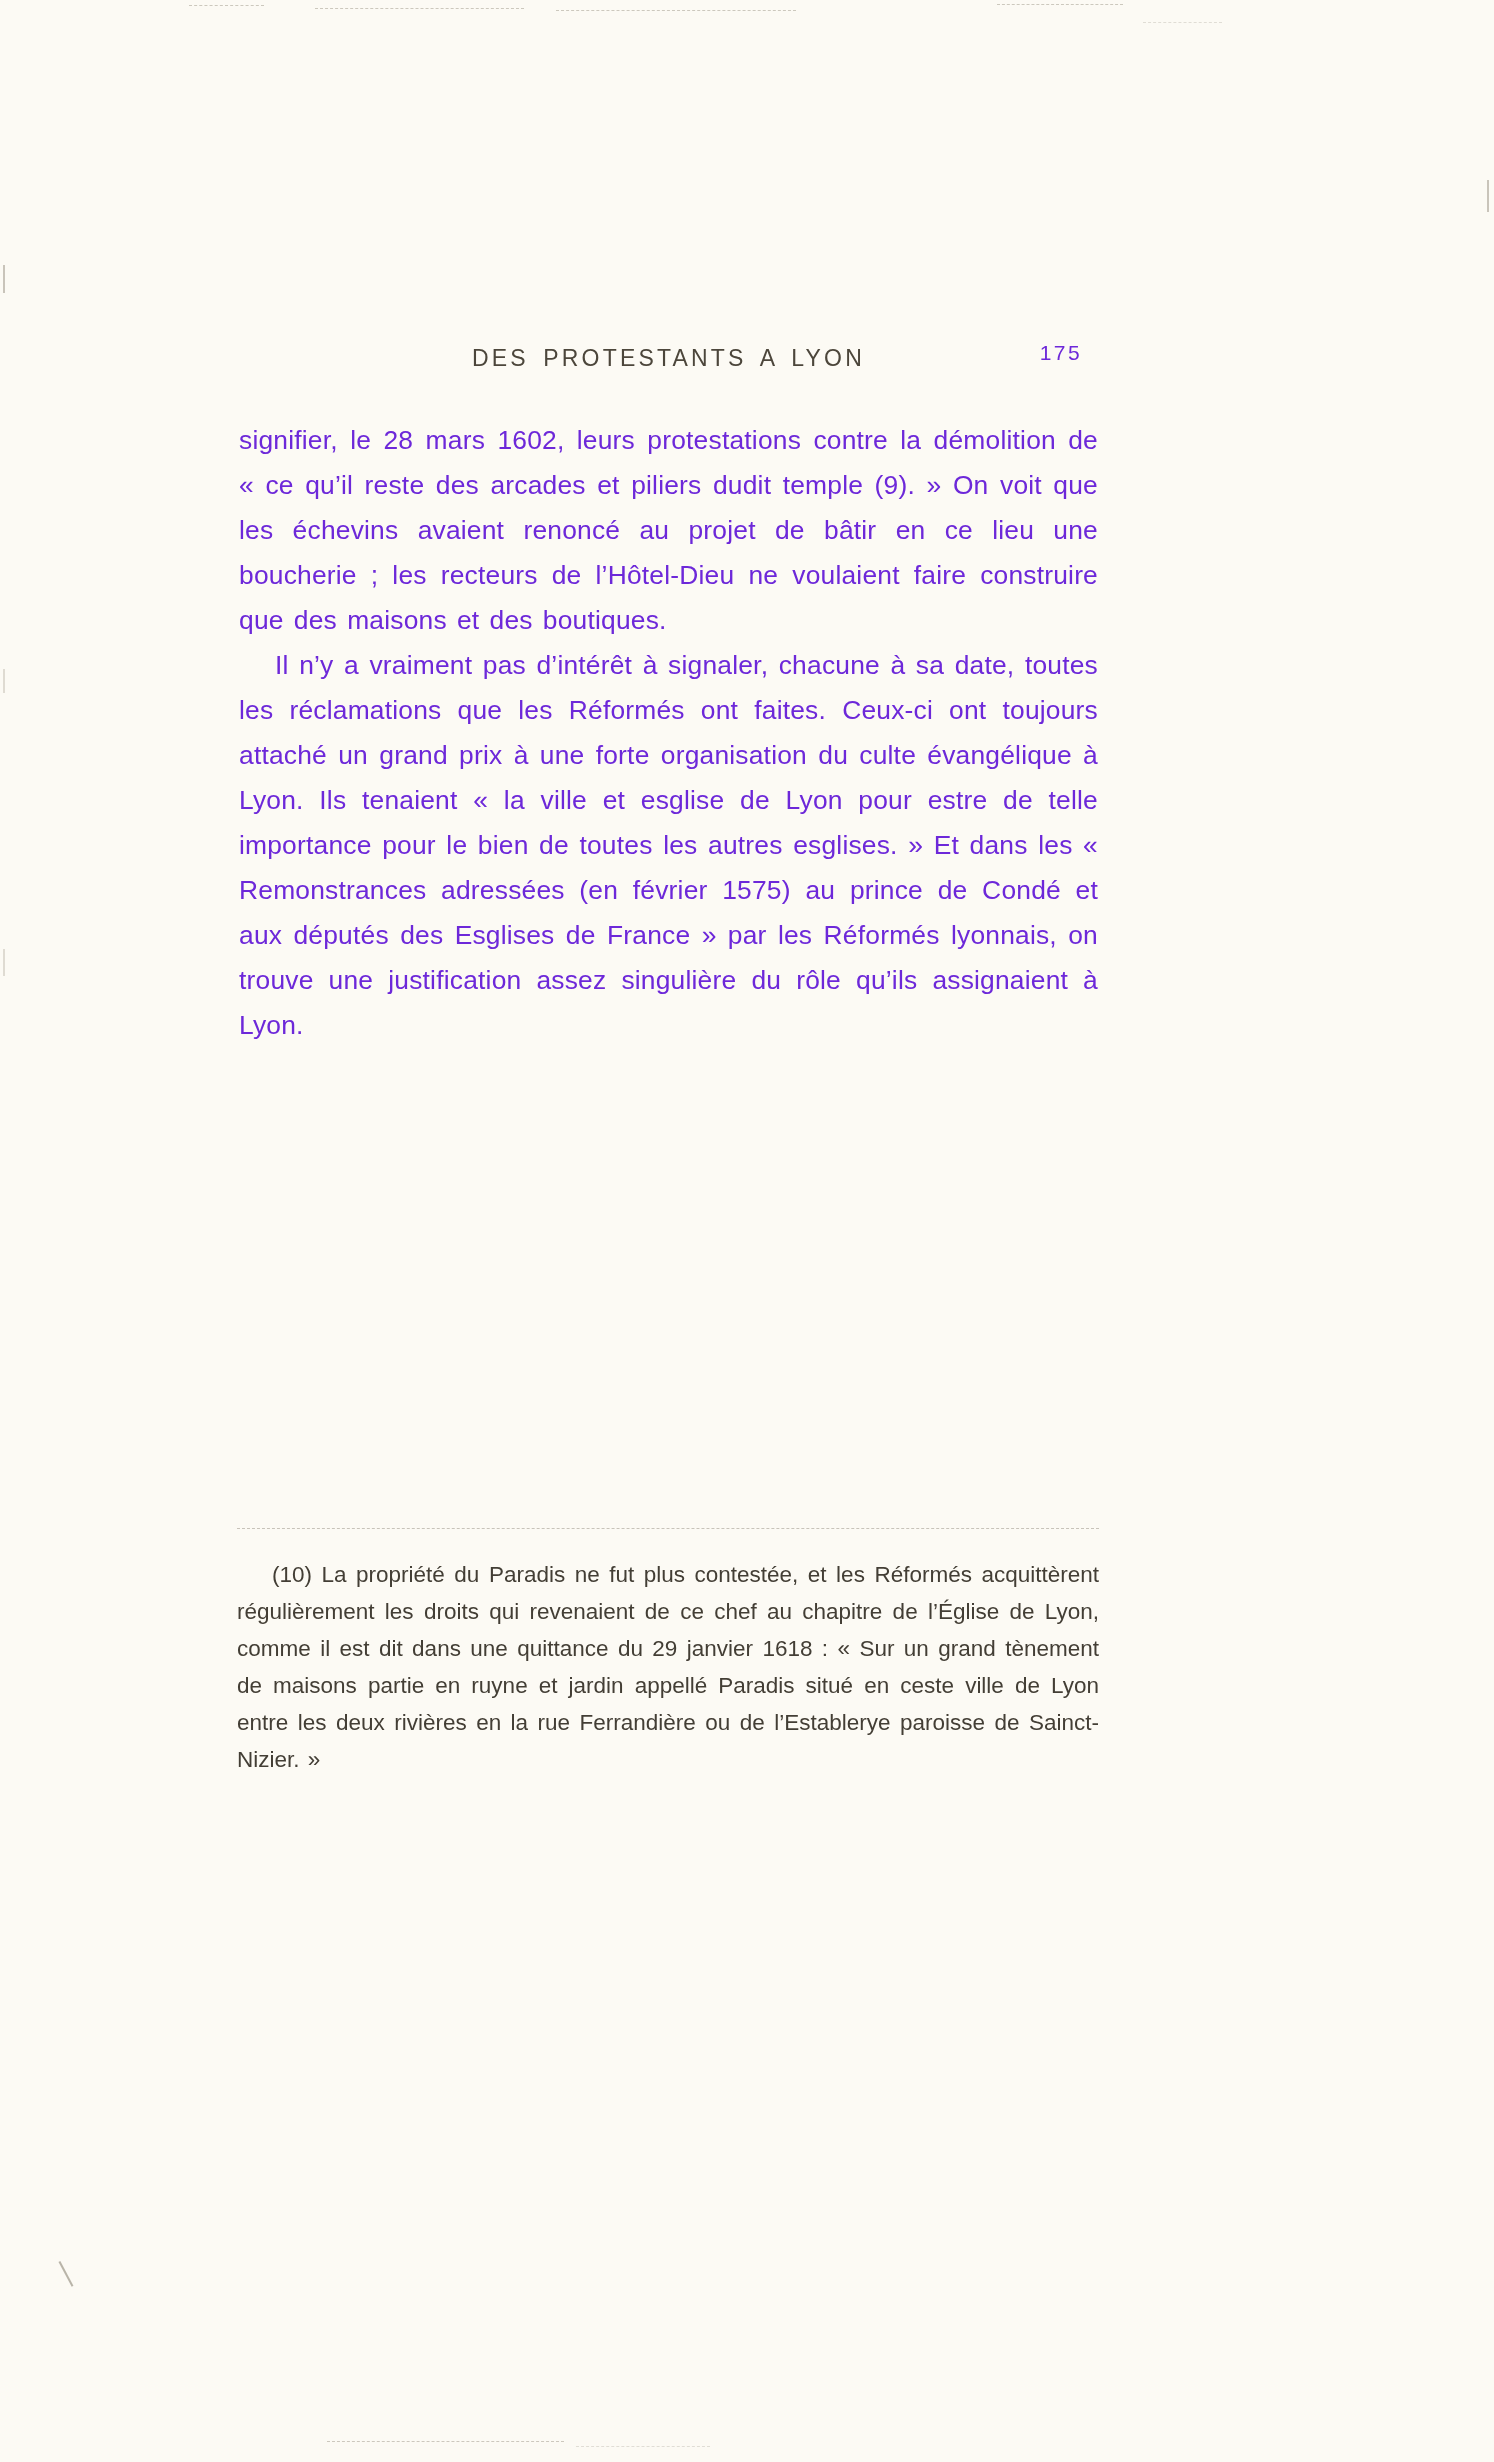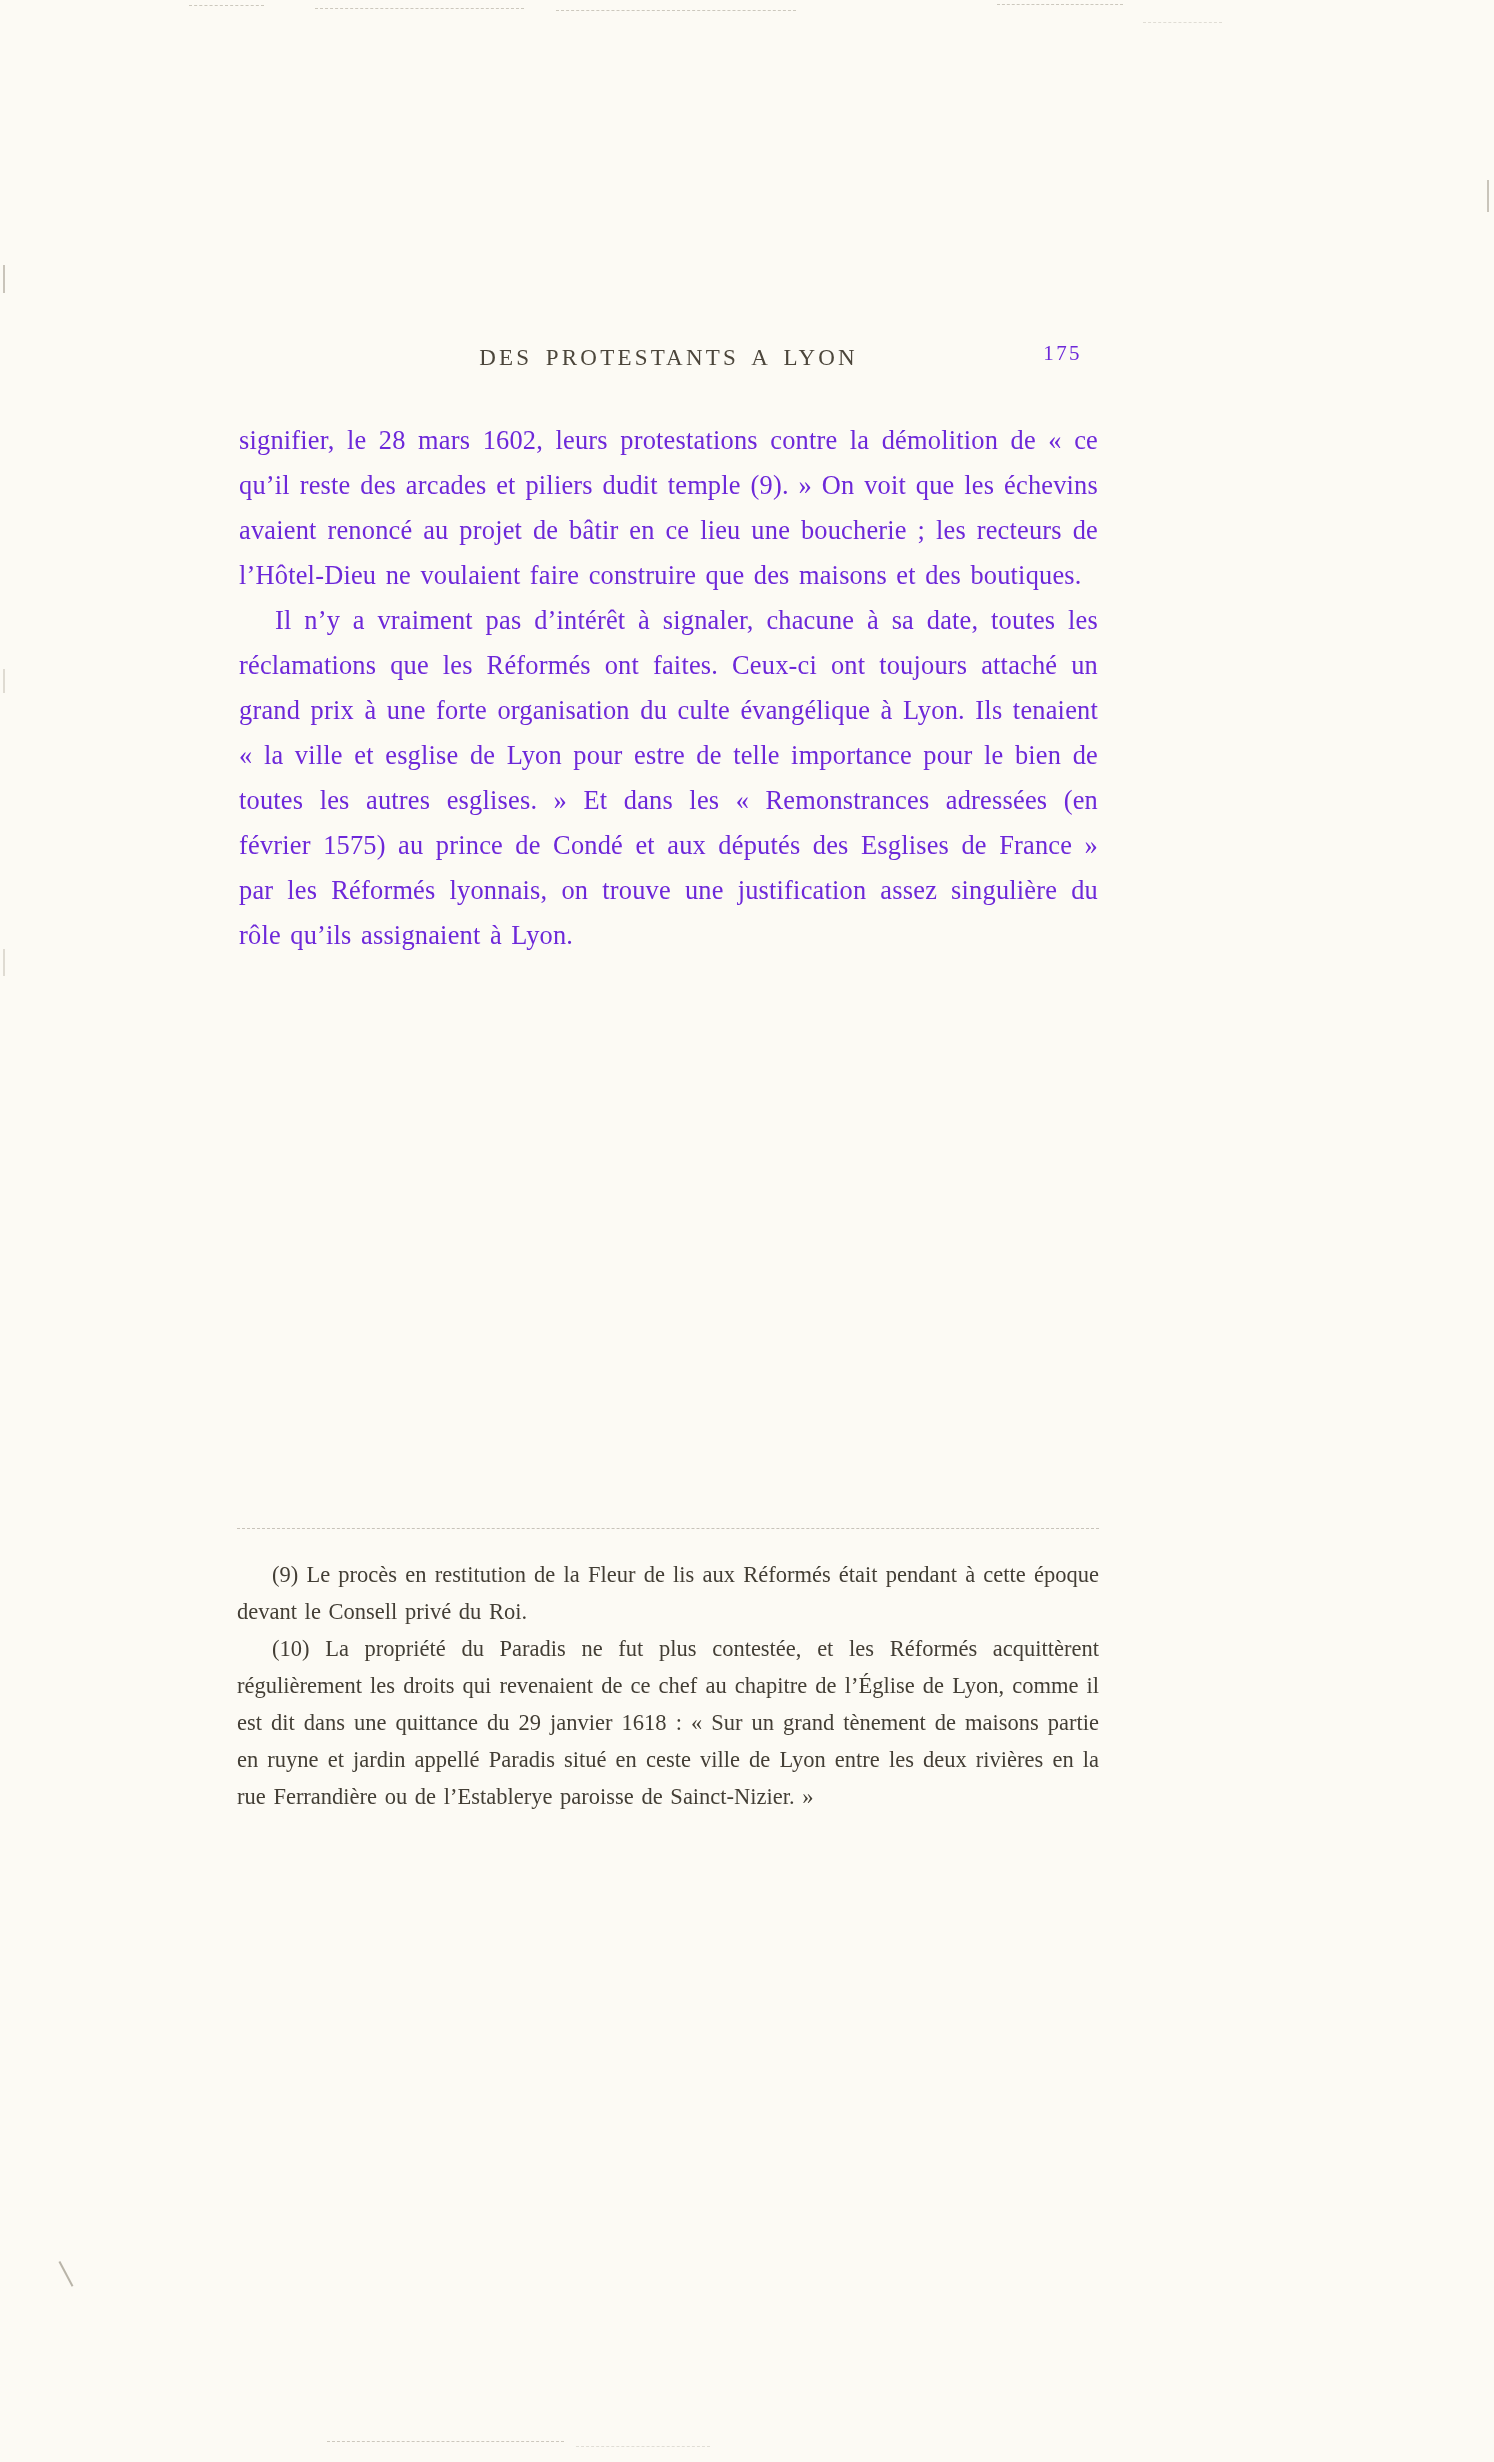--- a/index.html
+++ b/index.html
@@ -7,21 +7,21 @@
       padding: 0;
       background: #efeeea;
     }
     .page {
       position: relative;
       width: 1494px;
       height: 2462px;
       margin: 0 auto;
       background: #fcfaf4;
       overflow: hidden;
-      font-family: Liberation Serif, serif;
+      font-family: Liberation Sans, sans-serif;
       color: #3f3a32;
     }
     
     .art {
       position: absolute;
       pointer-events: none;
     }
     .art.dash {
       height: 0;
       border-top: 1.6px dashed #b8b3a7;
@@ -126,18 +126,17 @@
   </header>
 
   <main class="text-block">
     <p class="para">signifier, le 28 mars 1602, leurs protestations contre la démolition de « ce qu’il reste des arcades et piliers dudit temple (9). » On voit que les échevins avaient renoncé au projet de bâtir en ce lieu une boucherie ; les recteurs de l’Hôtel-Dieu ne voulaient faire construire que des maisons et des boutiques.</p>
     <p class="para indented">Il n’y a vraiment pas d’intérêt à signaler, chacune à sa date, toutes les réclamations que les Réformés ont faites. Ceux-ci ont toujours attaché un grand prix à une forte organisation du culte évangélique à Lyon. Ils tenaient « la ville et esglise de Lyon pour estre de telle importance pour le bien de toutes les autres esglises. » Et dans les « Remonstrances adressées (en février 1575) au prince de Condé et aux députés des Esglises de France » par les Réformés lyonnais, on trouve une justification assez singulière du rôle qu’ils assignaient à Lyon.</p>
   </main>
 
   <div class="footnote-rule"></div>
 
   <section class="footnotes">
-    <p class="fn">(9) Le procès en restitution de la Fleur de lis aux Réformés était pendant à cette époque devant le Consell privé du Roi.</p>
     <p class="fn">(10) La propriété du Paradis ne fut plus contestée, et les Réformés acquittèrent régulièrement les droits qui revenaient de ce chef au chapitre de l’Église de Lyon, comme il est dit dans une quittance du 29 janvier 1618 : « Sur un grand tènement de maisons partie en ruyne et jardin appellé Paradis situé en ceste ville de Lyon entre les deux rivières en la rue Ferrandière ou de l’Establerye paroisse de Sainct-Nizier. »</p>
   </section>
 
 </div>
 
 
 </body></html>

